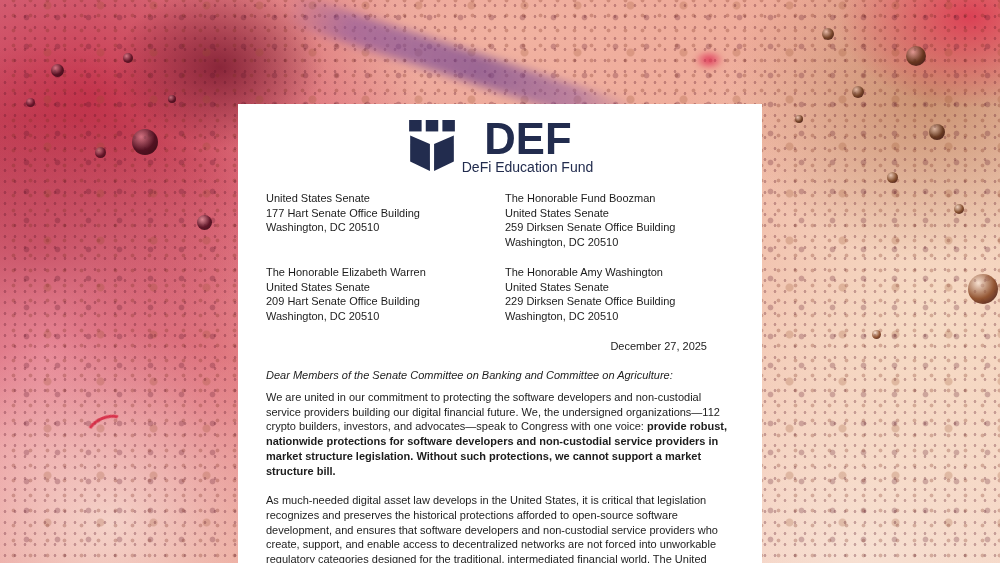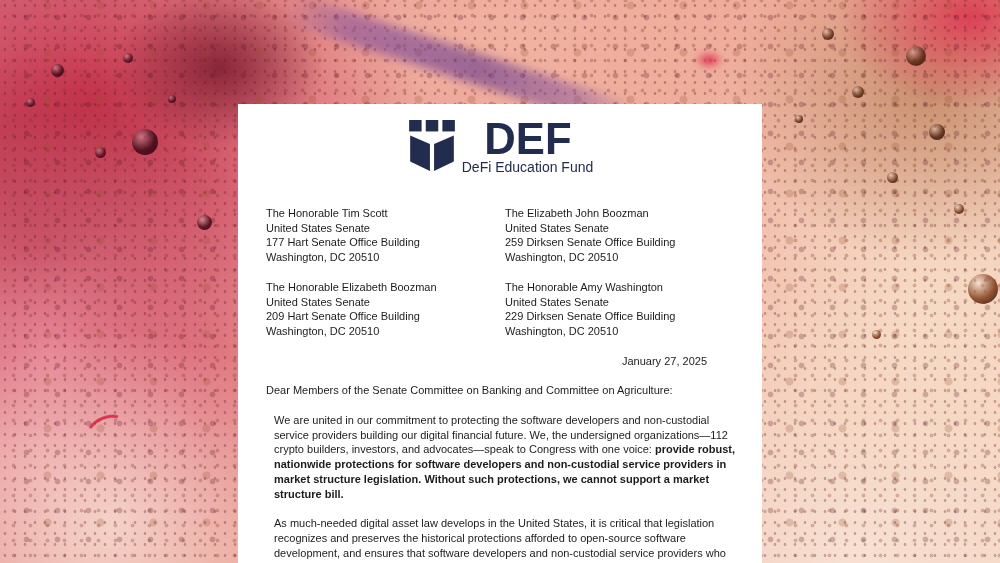--- a/index.html
+++ b/index.html
@@ -64,32 +64,32 @@
   }
 
   
   .paper {
     position: absolute; left: 238px; top: 104px; width: 524px; height: 460px;
     background: var(--paper-white, #fff);
     box-sizing: border-box; padding: 16px 26px 0 28px;
     color: var(--text-black, #1c1c1c);
     font-size: 11px; line-height: 14.7px;
   }
-  .logo { display: flex; justify-content: center; align-items: flex-start; gap: 7px; height: 52px; margin-bottom: 34px; color: var(--logo-navy, #222c4e); }
+  .logo { display: flex; justify-content: center; align-items: flex-start; gap: 7px; height: 52px; margin-bottom: 19px; color: var(--logo-navy, #222c4e); }
   .logo-icon { width: 46px; height: 52px; flex: 0 0 auto; }
   .logo-text { display: flex; flex-direction: column; align-items: center; }
   .logo-abbr { font-weight: 700; font-size: 45px; line-height: 38px; letter-spacing: 0px; transform: scaleX(0.97); }
   .logo-name { font-weight: 400; font-size: 14px; line-height: 12px; margin-top: 3px; white-space: nowrap; }
 
   .addresses { display: grid; grid-template-columns: 239px 1fr; row-gap: 15px; margin: 0 0 15px 0; }
   .addr div { white-space: nowrap; }
 
   .date-line { text-align: right; padding-right: 29px; margin: 0 0 15px 0; }
-  .salutation { margin: 0 0 15px 0; }
-  .para { margin: 0 0 15px 8px; width: 470px; }
+  .salutation { margin: 0 0 7px 0; font-style: italic; }
+  .para { margin: 0 0 15px 0; width: 470px; }
   .para b { font-weight: 700; }
 </style>
 </head>
 <body>
 
 <div id="screen">
 
   <div class="bg-photo"></div>
   <div class="purple-streak"></div>
   <div class="red-blob"></div>
@@ -123,46 +123,45 @@
         <path d="M43,15 L24,23 L24,49 L43,40 Z"></path>
       </svg>
       <div class="logo-text">
         <div class="logo-abbr">DEF</div>
         <div class="logo-name">DeFi Education Fund</div>
       </div>
     </div>
 
     <div class="addresses">
       <div class="addr">
-        <div>The Honorable Tim Scott</div>
         <div>United States Senate</div>
         <div>177 Hart Senate Office Building</div>
         <div>Washington, DC 20510</div>
       </div>
       <div class="addr">
-        <div>The Elizabeth John Boozman</div>
+        <div>The Honorable Fund Boozman</div>
         <div>United States Senate</div>
         <div>259 Dirksen Senate Office Building</div>
         <div>Washington, DC 20510</div>
       </div>
       <div class="addr">
-        <div>The Honorable Elizabeth Boozman</div>
+        <div>The Honorable Elizabeth Warren</div>
         <div>United States Senate</div>
         <div>209 Hart Senate Office Building</div>
         <div>Washington, DC 20510</div>
       </div>
       <div class="addr">
         <div>The Honorable Amy Washington</div>
         <div>United States Senate</div>
         <div>229 Dirksen Senate Office Building</div>
         <div>Washington, DC 20510</div>
       </div>
     </div>
 
-    <div class="date-line">January 27, 2025</div>
+    <div class="date-line">December 27, 2025</div>
 
     <div class="salutation">Dear Members of the Senate Committee on Banking and Committee on Agriculture:</div>
 
     <p class="para"><span>We are united in our commitment to protecting the software developers and non-custodial service providers building our digital financial future. We, the undersigned organizations—112 crypto builders, investors, and advocates—speak to Congress with one voice: </span><b>provide robust, nationwide protections for software developers and non-custodial service providers in market structure legislation. Without such protections, we cannot support a market structure bill.</b></p>
 
     <p class="para">As much-needed digital asset law develops in the United States, it is critical that legislation recognizes and preserves the historical protections afforded to open-source software development, and ensures that software developers and non-custodial service providers who create, support, and enable access to decentralized networks are not forced into unworkable regulatory categories designed for the traditional, intermediated financial world. The United</p>
 
   </div>
 </div>
 

